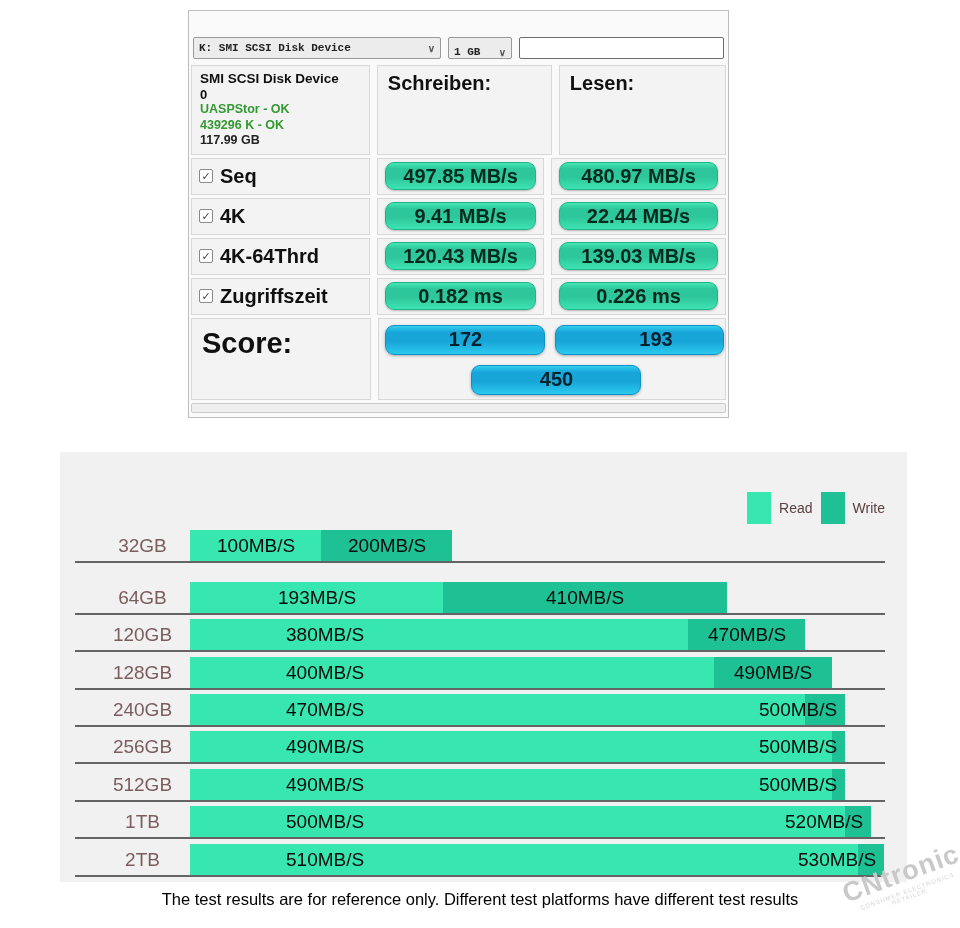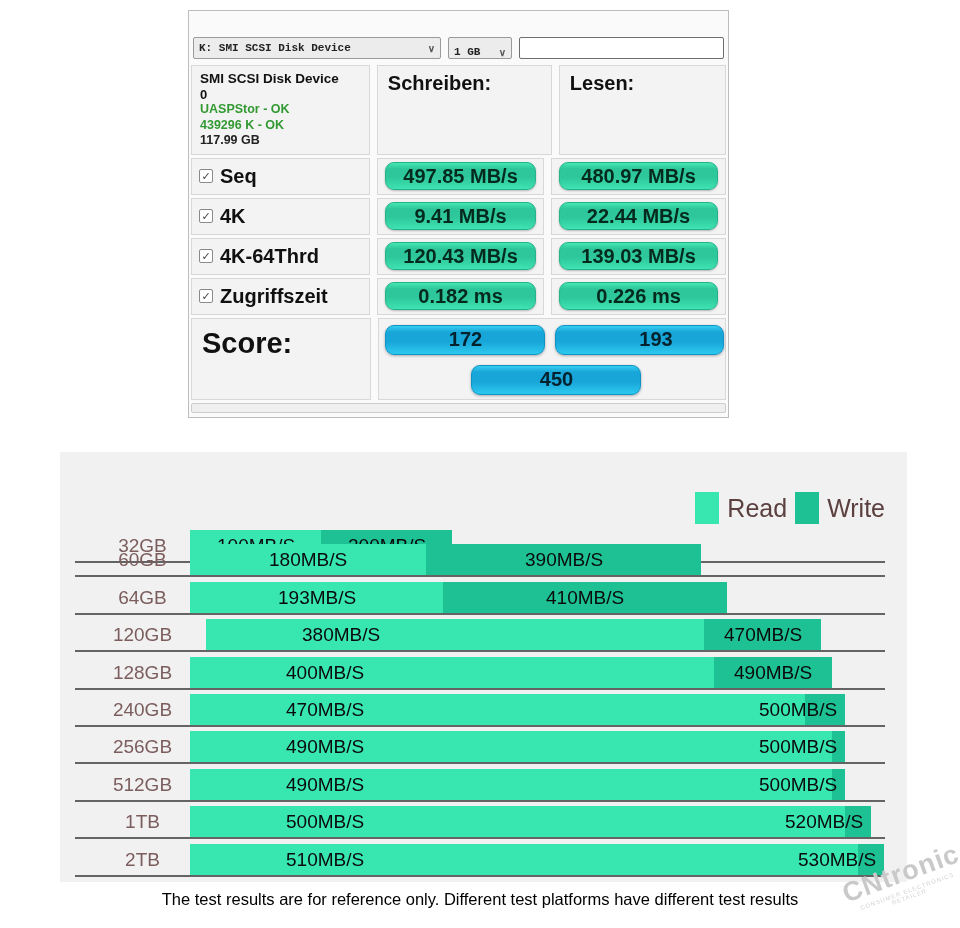--- a/index.html
+++ b/index.html
@@ -48,21 +48,21 @@
     box-shadow:0 1px 3px rgba(0,0,0,0.3); }
   .pill-172 { left:6px;  top:6px;  width:160px; }
   .pill-193 { left:176px; top:6px; width:169px;padding-left:32px; }
   .pill-450 { left:92px; top:46px; width:170px; }
   .statusbar { height:10px; margin:1px 2px 0; background:#efefef; border:1px solid #cccccc; border-radius:2px; }
 
   
   .chart-panel { position:absolute; left:60px; top:452px; width:847px; height:430px; background:#f1f1f1; }
   .legend { position:absolute; top:40px; right:22px; display:flex; align-items:center; gap:8px; }
   .legend-swatch { width:24px; height:32px; display:inline-block; }
-  .legend-label { font-size:25px; color:#5c4040; }
+  .legend-label { font-size:14px; color:#5c4040; }
   .crow { position:absolute; left:0; height:34px; width:100%; }
   .clabel { position:absolute; left:20px; top:5px; width:125px; text-align:center;
     font-size:19px; color:#7b5d5d; }
   .cbars { position:absolute; left:130px; top:0; height:31px; }
   .bar-read, .bar-write { position:absolute; top:0; height:31px; }
   .blabel { position:absolute; top:0; height:31px; line-height:31px; white-space:nowrap;
     font-size:19px; color:#0a0a0a; }
   .baseline { position:absolute; left:15px; width:810px; top:31px; height:0;
     border-top:2px solid #646464; }
 
@@ -182,43 +182,33 @@
   <div class="crow" style="top: 62px; margin-top: 16px;">
         <div class="clabel">32GB</div>
         <div class="cbars" style="width: 262px;">
           <div class="bar-read" style="left: 0px; width: 131px; background: rgb(56, 230, 176);"></div>
           <div class="bar-write" style="left: 131px; width: 131px; background: rgb(30, 193, 147);"></div>
           <span class="blabel" style="left: 27px;">100MB/S</span>
           <span class="blabel" style="left: 158px;">200MB/S</span>
         </div>
         <div class="baseline"></div>
       </div>
-      <div class="crow" style="top: 92.4px;">
-        <div class="clabel">60GB</div>
-        <div class="cbars" style="width: 511px;">
-          <div class="bar-read" style="left: 0px; width: 236px; background: rgb(56, 230, 176);"></div>
-          <div class="bar-write" style="left: 236px; width: 275px; background: rgb(30, 193, 147);"></div>
-          <span class="blabel" style="left: 79px;">180MB/S</span>
-          <span class="blabel" style="left: 335px;">390MB/S</span>
-        </div>
-        <div class="baseline"></div>
-      </div>
       <div class="crow" style="top: 129.8px;">
         <div class="clabel">64GB</div>
         <div class="cbars" style="width: 537px;">
           <div class="bar-read" style="left: 0px; width: 253px; background: rgb(56, 230, 176);"></div>
           <div class="bar-write" style="left: 253px; width: 284px; background: rgb(30, 193, 147);"></div>
           <span class="blabel" style="left: 88px;">193MB/S</span>
           <span class="blabel" style="left: 356px;">410MB/S</span>
         </div>
         <div class="baseline"></div>
       </div>
       <div class="crow" style="top: 167.2px;">
         <div class="clabel">120GB</div>
-        <div class="cbars" style="width: 704px; margin-left: 16px;">
+        <div class="cbars" style="width: 704px;">
           <div class="bar-read" style="left: 0px; width: 498px; background: rgb(56, 230, 176);"></div>
           <div class="bar-write" style="left: 498px; width: 117px; background: rgb(30, 193, 147);"></div>
           <span class="blabel" style="left: 96px;">380MB/S</span>
           <span class="blabel" style="left: 518px;">470MB/S</span>
         </div>
         <div class="baseline"></div>
       </div>
       <div class="crow" style="top: 204.6px;">
         <div class="clabel">128GB</div>
         <div class="cbars" style="width: 642px;">

